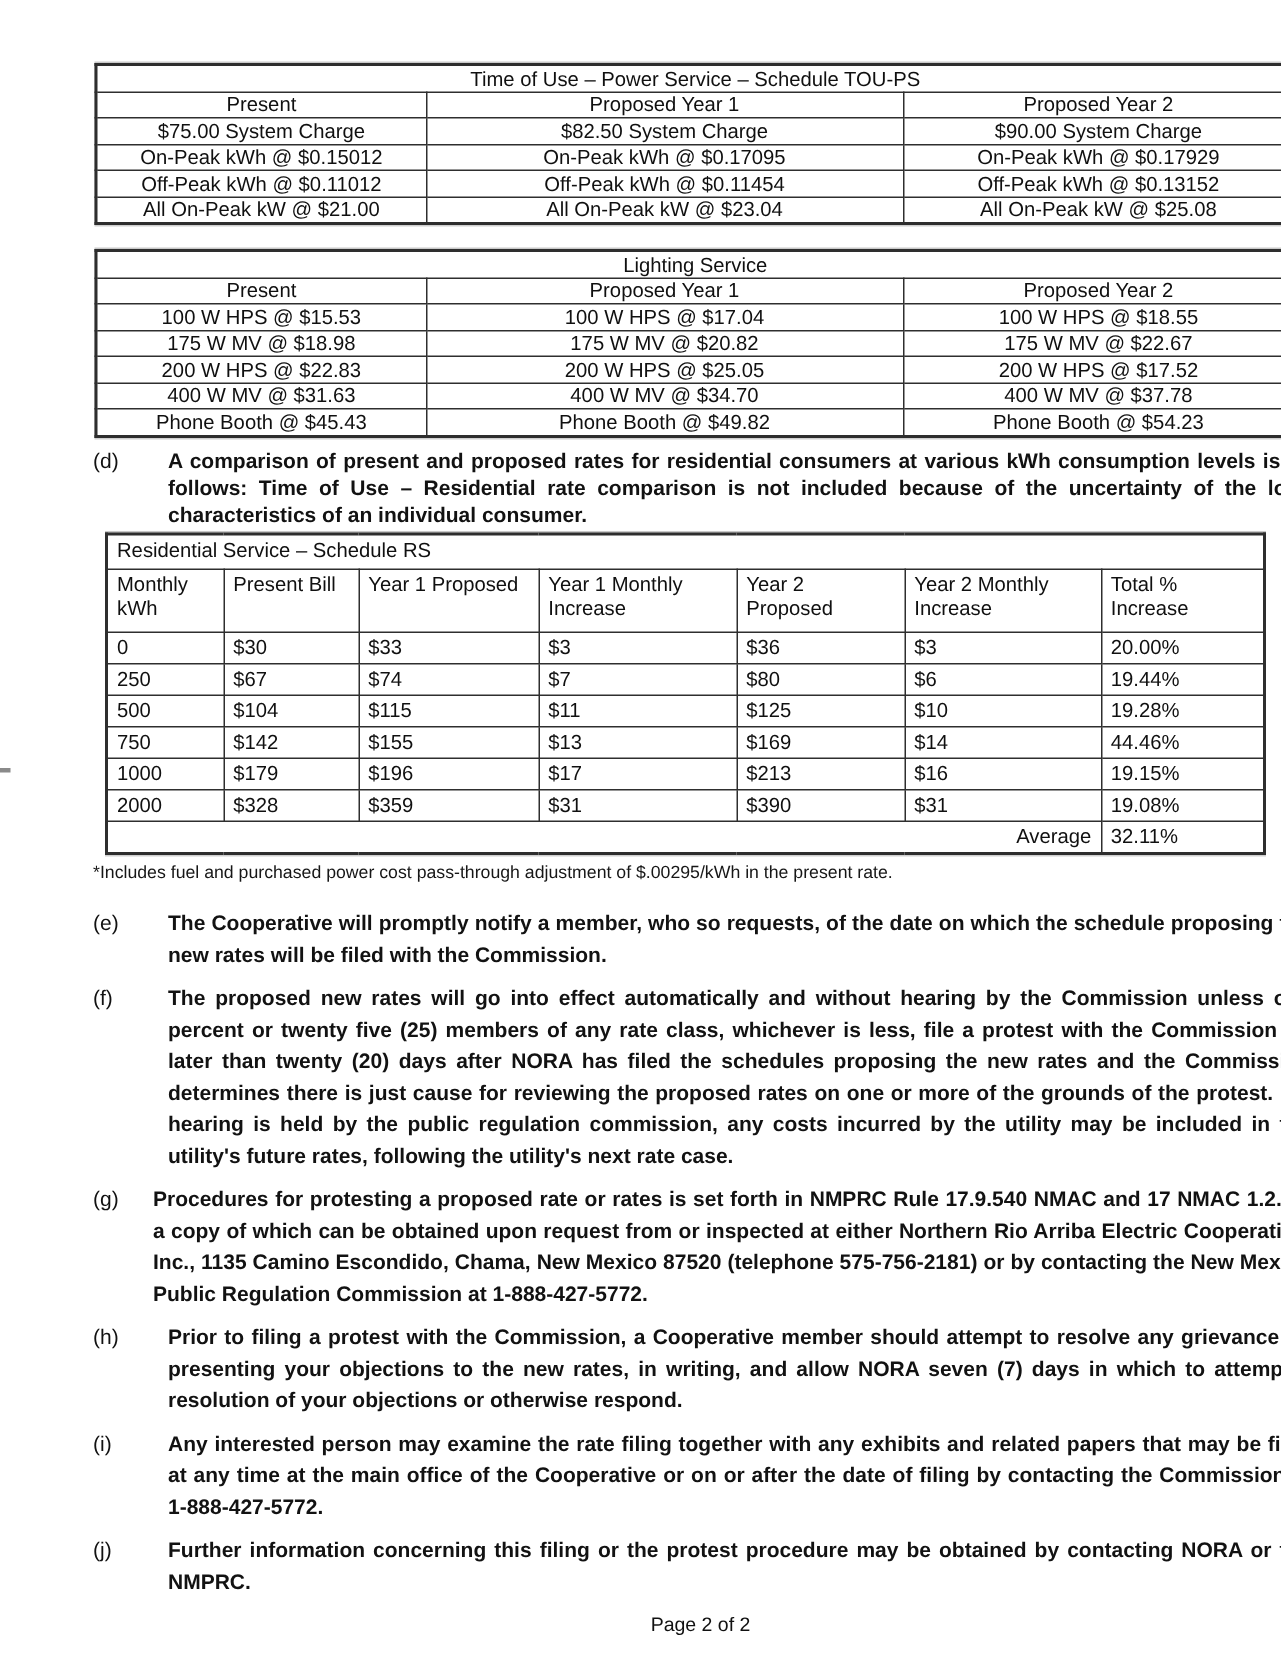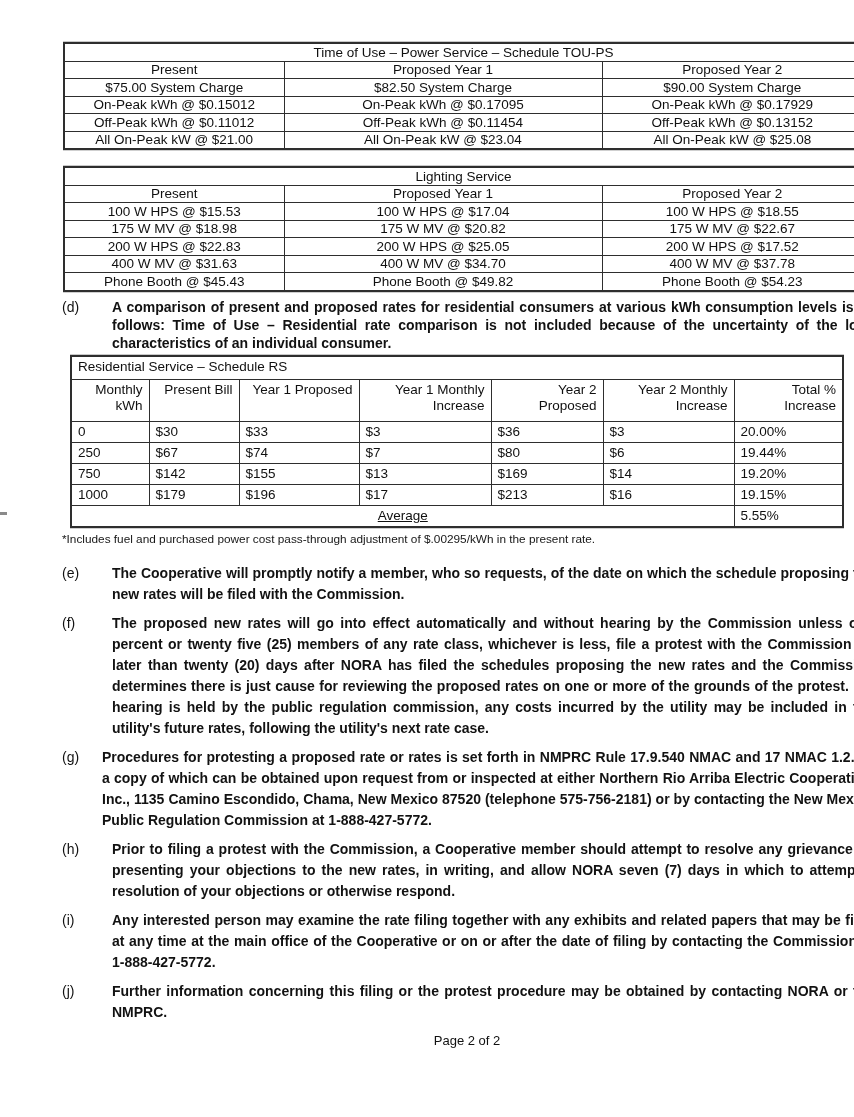--- a/index.html
+++ b/index.html
@@ -43,28 +43,28 @@
   table.lighting { margin-top:16px; }
   
   table.res { width:772px; margin-left:30px; margin-top:3px; }
   table.res th {
     text-align:left;
     vertical-align:top;
     font-weight:400;
     padding:2px 6px 3px;
     line-height:16px;
   }
-  table.res thead tr.colhead th { height:36px;text-align:right; }
+  table.res thead tr.colhead th { height:36px; }
   table.res td {
     text-align:left;
     padding:2px 6px;
     height:16px;
     line-height:15px;
   }
-  table.res .avg-cell { text-align:center;text-decoration:underline; }
+  table.res .avg-cell { text-align:right; }
   
   .footnote {
     margin:4px 0 0 22px;
     font-size:11.8px;
     color:#161616;
   }
   .para {
     display:flex;
     margin:0 20px 8px 22px;
     font-size:14px;
@@ -220,42 +220,60 @@
         <tr>
           <td>250</td>
           <td>$67</td>
           <td>$74</td>
           <td>$7</td>
           <td>$80</td>
           <td>$6</td>
           <td>19.44%</td>
         </tr>
         <tr>
+          <td>500</td>
+          <td>$104</td>
+          <td>$115</td>
+          <td>$11</td>
+          <td>$125</td>
+          <td>$10</td>
+          <td>19.28%</td>
+        </tr>
+        <tr>
           <td>750</td>
           <td>$142</td>
           <td>$155</td>
           <td>$13</td>
           <td>$169</td>
           <td>$14</td>
-          <td>19.20%</td>
+          <td>44.46%</td>
         </tr>
         <tr>
           <td>1000</td>
           <td>$179</td>
           <td>$196</td>
           <td>$17</td>
           <td>$213</td>
           <td>$16</td>
           <td>19.15%</td>
         </tr>
+        <tr>
+          <td>2000</td>
+          <td>$328</td>
+          <td>$359</td>
+          <td>$31</td>
+          <td>$390</td>
+          <td>$31</td>
+          <td>19.08%</td>
+        </tr>
       </tbody>
     <tfoot>
       <tr>
         <td class="avg-cell" colspan="6">Average</td>
-        <td>5.55%</td>
+        <td>32.11%</td>
       </tr>
     </tfoot>
   </table>
 
   <div class="footnote">*Includes fuel and purchased power cost pass-through adjustment of $.00295/kWh in the present rate.</div>
 
   <div class="para first-after-note">
     <span class="plabel">(e)</span>
     <span class="ptext">The Cooperative will promptly notify a member, who so requests, of the date on which the schedule proposing the new rates will be filed with the Commission.</span>
   </div>

